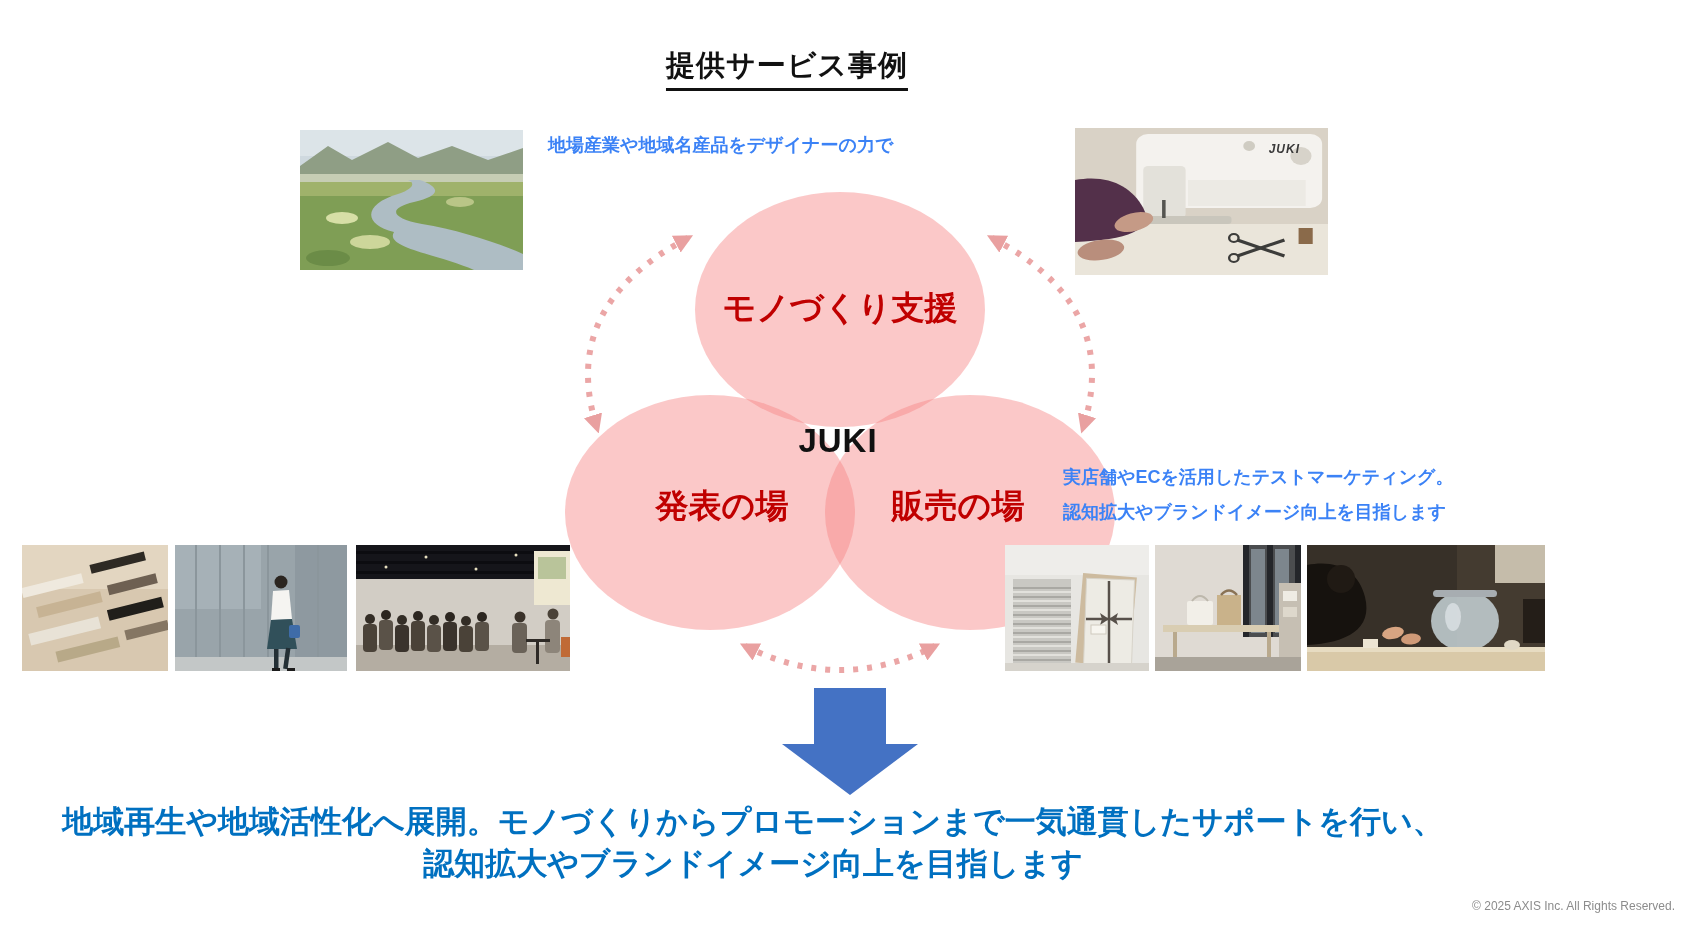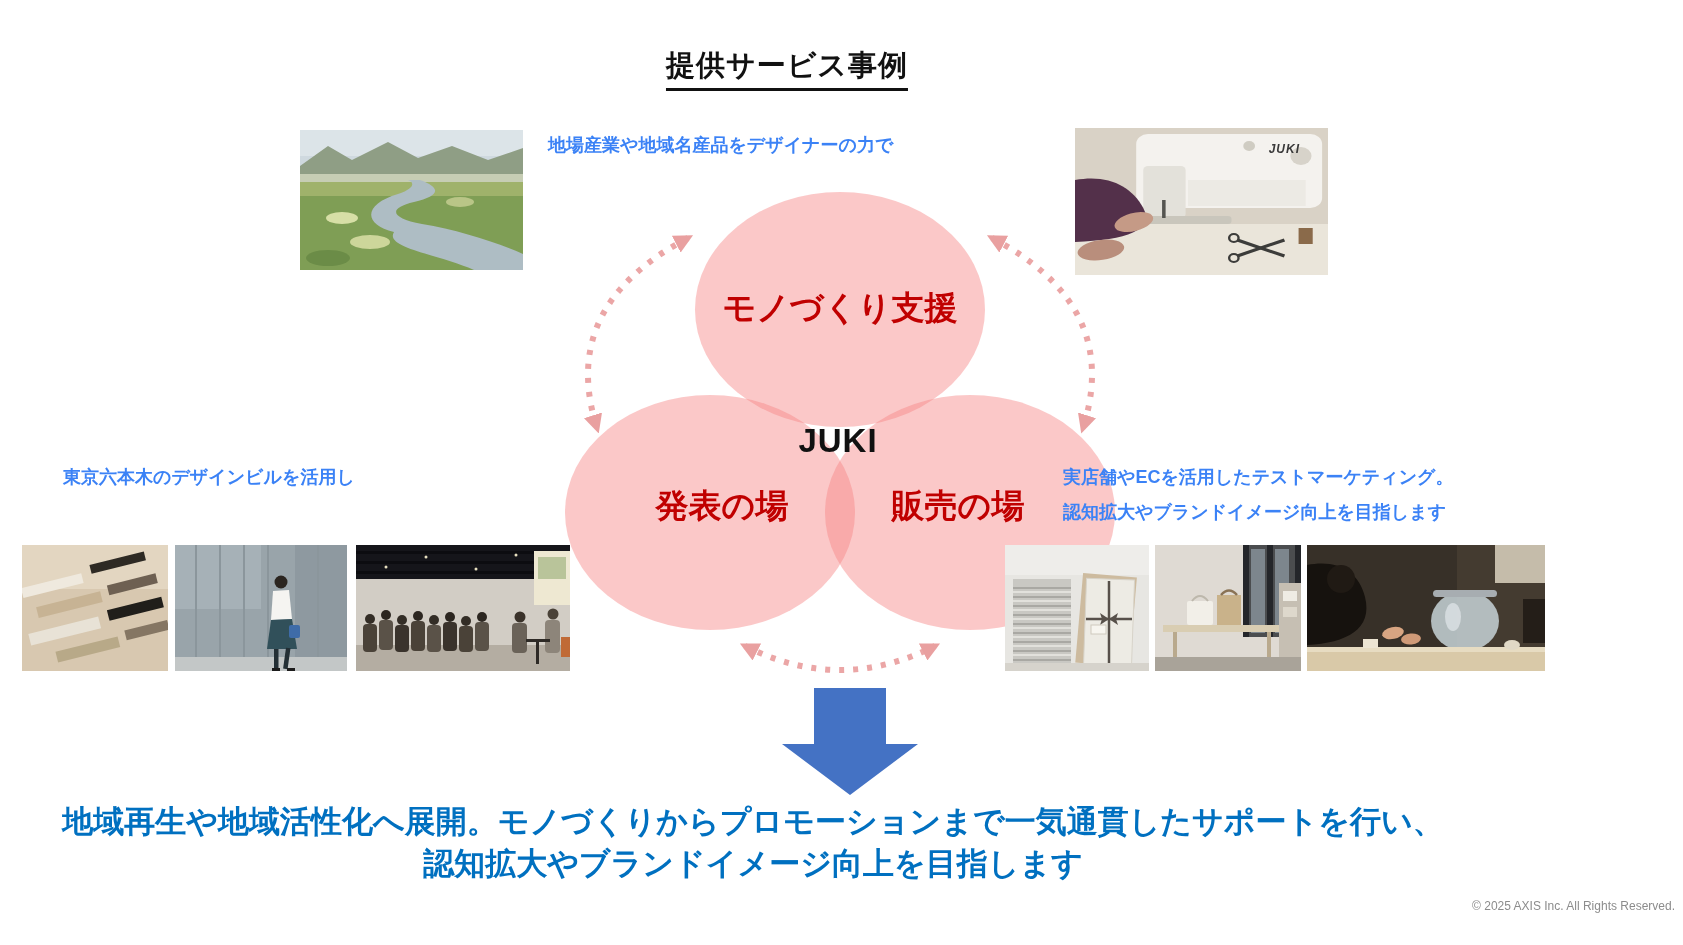--- a/index.html
+++ b/index.html
@@ -90,21 +90,20 @@
     <path class="arc" d="M745,646 Q840,694 935,646" marker-start="url(#ah)" marker-end="url(#ah)"></path>
     <polygon points="814,688 886,688 886,744 918,744 850,795 782,744 814,744" fill="#4472C4"></polygon>
   </svg>
 
   <div class="vennLabel" style="left:840px;top:308px">モノづくり支援</div>
   <div class="axisLabel" style="left:838px;top:441px">JUKI</div>
   <div class="vennLabel" style="left:722px;top:506px">発表の場</div>
   <div class="vennLabel" style="left:958px;top:506px">販売の場</div>
 
   <div class="caption" style="left:63px;top:460px">
-    <div>東京六本木のデザインビルを活用し</div>
   </div>
 
   <div class="caption" style="left:1063px;top:460px">
     <div>実店舗やECを活用したテストマーケティング。</div>
     <div>認知拡大やブランドイメージ向上を目指します</div>
   </div>
 
   <div class="photo" style="left:22px;top:545px;width:146px;height:126px">
     <svg viewBox="0 0 146 126" preserveAspectRatio="none">
       <rect width="146" height="126" fill="#d8c8b0"></rect>

